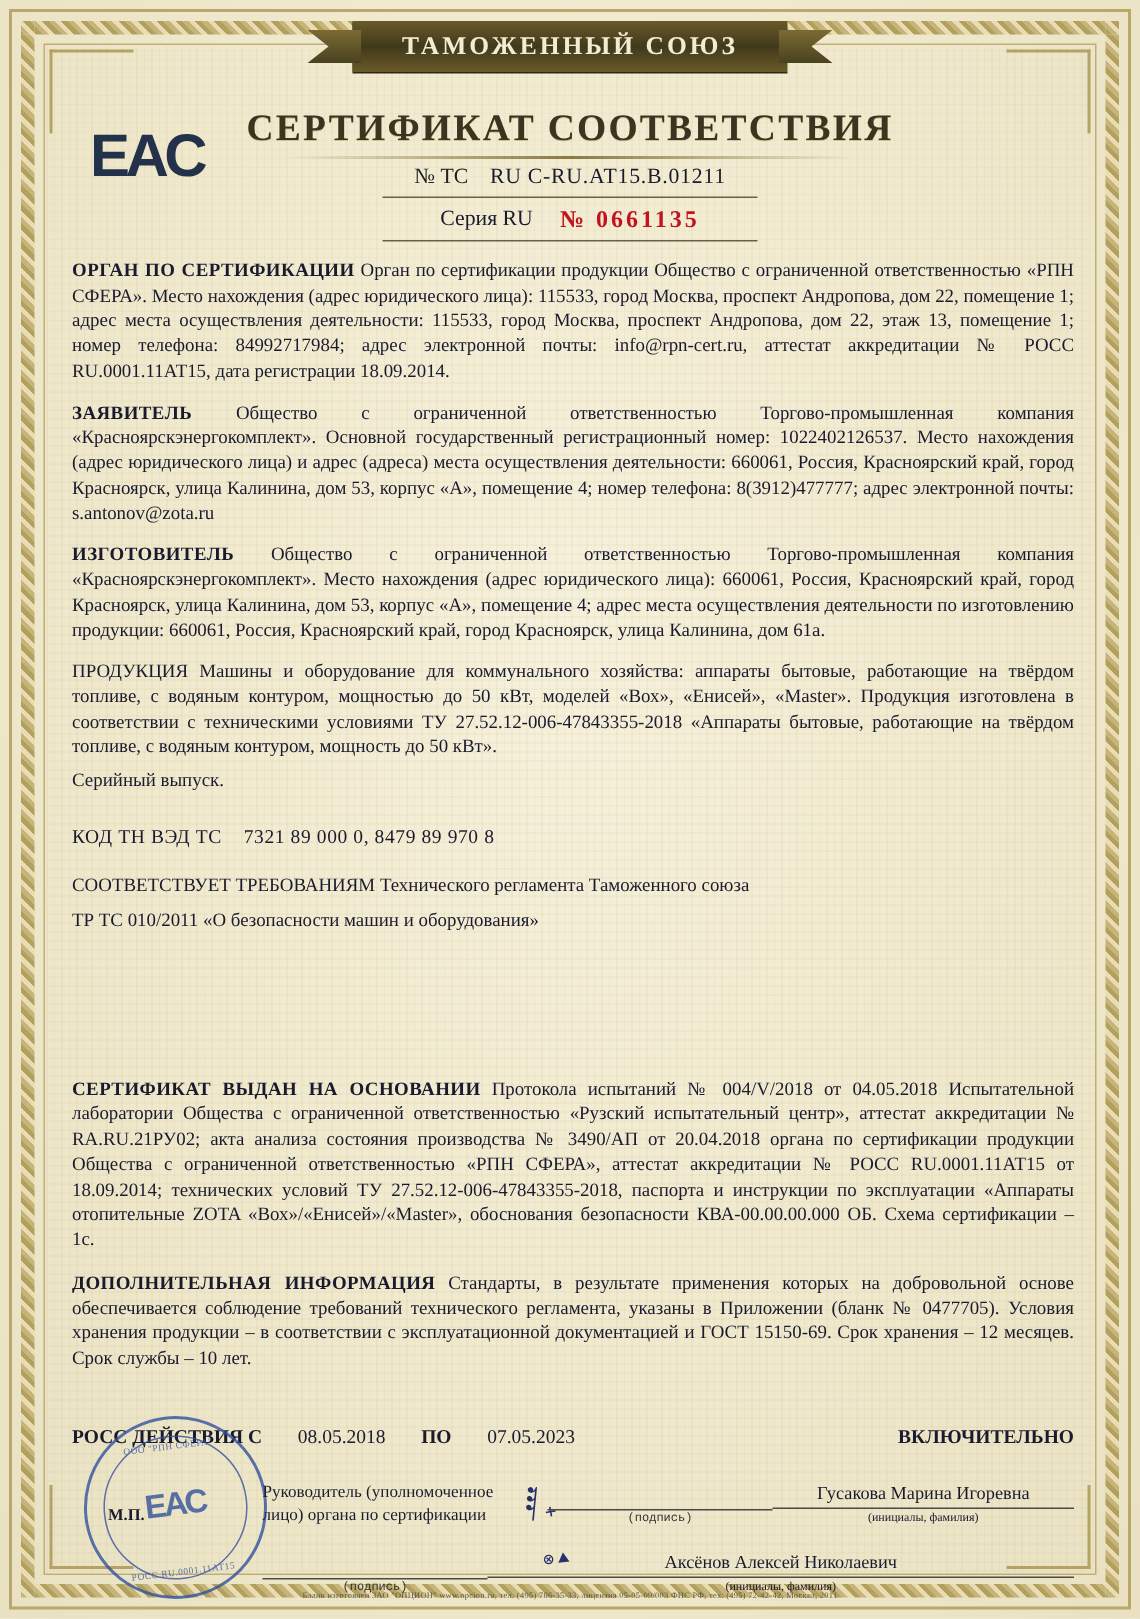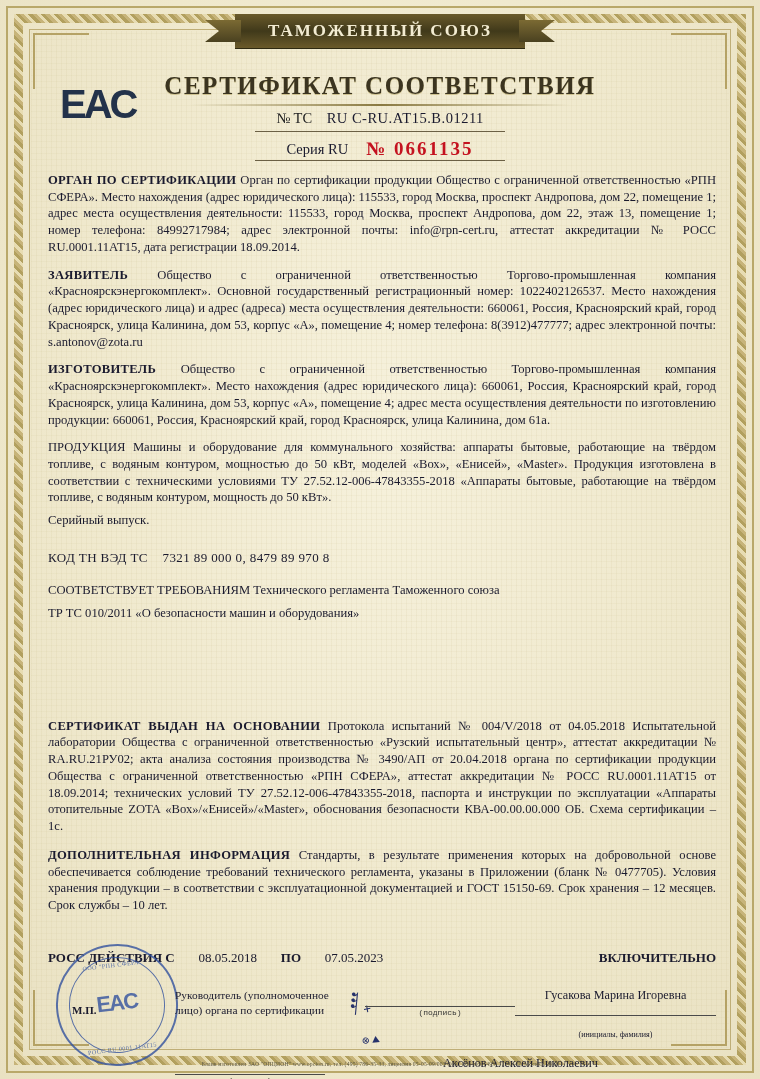--- a/index.html
+++ b/index.html
@@ -70,21 +70,21 @@
     position:absolute;top:110px;left:0;right:0;text-align:center;font-size:14.5px;
   }
   .num-line .lbl{color:#222;}
   .num-line .val{letter-spacing:.5px;}
   .num-underline{
     position:absolute;top:131px;left:255px;width:250px;height:1px;background:#6b6045;
   }
   .ser-line{
     position:absolute;top:138px;left:0;right:0;text-align:center;font-size:14.5px;
   }
-  .ser-red{color:#c4121f;font-size:19px;letter-spacing:2px;font-weight:bold;vertical-align:-1px;}
+  .ser-red{color:#c4121f;font-size:16px;letter-spacing:2px;font-weight:bold;vertical-align:-1px;}
   .ser-underline{
     position:absolute;top:160px;left:255px;width:250px;height:1px;background:#6b6045;
   }
 
   
   .eac{
     position:absolute;left:60px;top:82px;width:78px;height:42px;
     font-weight:bold;font-size:40px;letter-spacing:-3px;color:#23324a;
     font-family:"Liberation Sans", sans-serif;
   }
@@ -117,21 +117,21 @@
 
   .sign-block{
     position:absolute;left:175px;right:44px;top:988px;font-size:11.4px;line-height:1.3;
   }
   .sign-row{display:flex;align-items:flex-start;margin-bottom:16px;}
   .sign-left{width:190px;}
   .sign-mid{width:150px;text-align:center;position:relative;font-family:Liberation Mono, monospace;}
   .sign-mid .sub{font-size:8px;color:#333;border-top:1px solid #4a4a4a;display:block;margin-top:18px;padding-top:1px;}
   .sign-right{flex:1;text-align:center;}
   .sign-right .nm{font-size:12.2px;}
-  .sign-right .sub{font-size:8px;display:block;border-top:1px solid #4a4a4a;margin-top:11px;padding-top:14px;}
+  .sign-right .sub{font-size:8px;display:block;border-top:1px solid #4a4a4a;margin-top:1px;padding-top:1px;}
 
   
   .stamp{
     position:absolute;left:56px;top:944px;width:118px;height:118px;
     border:2px solid #2f4f9e;border-radius:50%;
     color:#2f4f9e;opacity:.78;
     transform:rotate(-7deg);
   }
   .stamp .inner{
     position:absolute;left:11px;top:11px;right:11px;bottom:11px;

